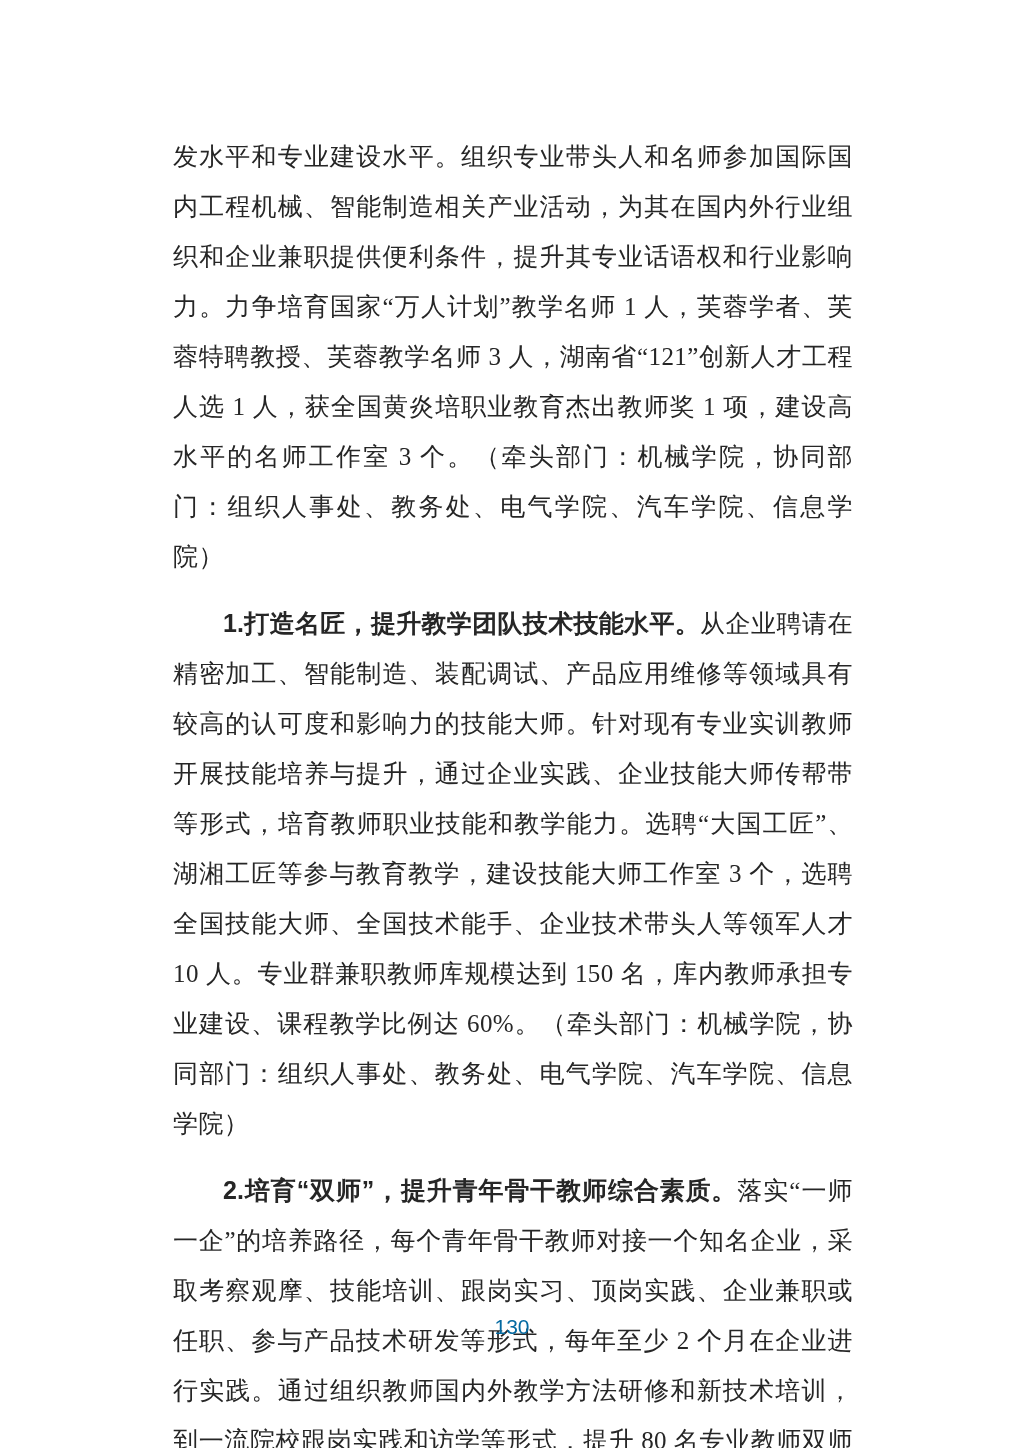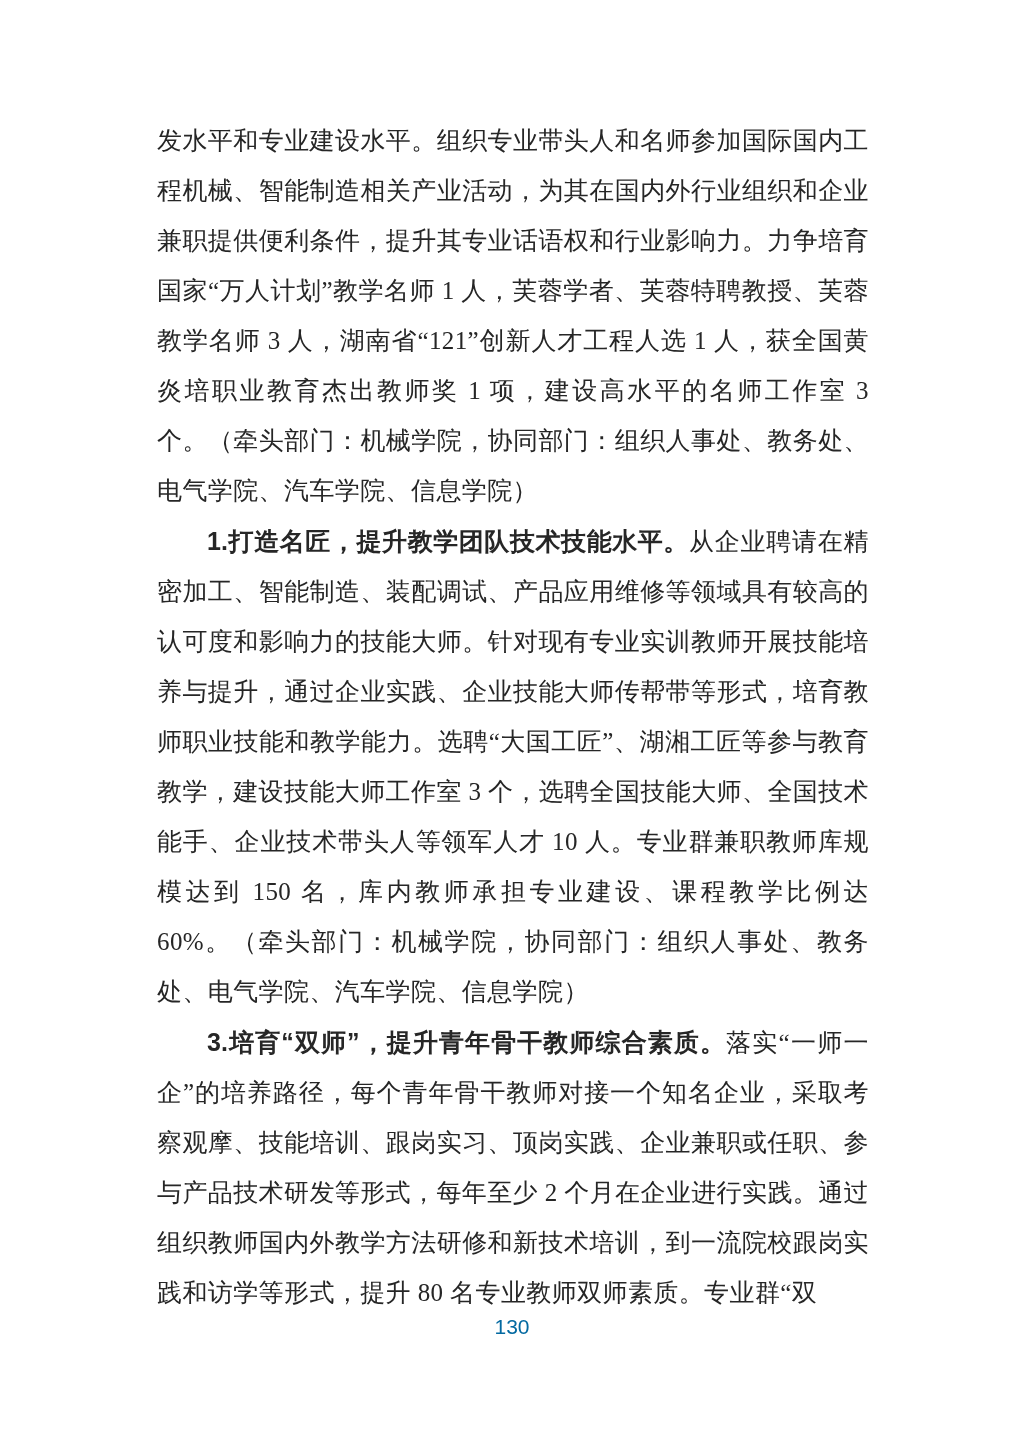--- a/index.html
+++ b/index.html
@@ -21,21 +21,21 @@
     left: 157px;
     width: 712px;
     font-family: "Liberation Serif", "DejaVu Serif", serif;
     font-size: 25px;
     line-height: 50px;
     color: #262626;
     text-align: justify;
     letter-spacing: 0.4px;
   }
   .para {
-    margin: 0;
+    margin: 16px;
     padding: 0;
     text-indent: 2em;
   }
   .para.continuation {
     text-indent: 0;
   }
   .para-lead {
     font-weight: bold;
     font-family: "Liberation Sans", "DejaVu Sans", sans-serif;
     letter-spacing: 0.2px;
@@ -59,19 +59,19 @@
 <body>
 
 <div class="page">
 
   <div class="content">
 
     <p class="para continuation"><span class="para-rest">发水平和专业建设水平。组织专业带头人和名师参加国际国内工程机械、智能制造相关产业活动，为其在国内外行业组织和企业兼职提供便利条件，提升其专业话语权和行业影响力。力争培育国家“万人计划”教学名师 1 人，芙蓉学者、芙蓉特聘教授、芙蓉教学名师 3 人，湖南省“121”创新人才工程人选 1 人，获全国黄炎培职业教育杰出教师奖 1 项，建设高水平的名师工作室 3 个。（牵头部门：机械学院，协同部门：组织人事处、教务处、电气学院、汽车学院、信息学院）</span></p>
 
     <p class="para"><span class="para-lead">1.打造名匠，提升教学团队技术技能水平。</span><span class="para-rest">从企业聘请在精密加工、智能制造、装配调试、产品应用维修等领域具有较高的认可度和影响力的技能大师。针对现有专业实训教师开展技能培养与提升，通过企业实践、企业技能大师传帮带等形式，培育教师职业技能和教学能力。选聘“大国工匠”、湖湘工匠等参与教育教学，建设技能大师工作室 3 个，选聘全国技能大师、全国技术能手、企业技术带头人等领军人才 10 人。专业群兼职教师库规模达到 150 名，库内教师承担专业建设、课程教学比例达 60%。（牵头部门：机械学院，协同部门：组织人事处、教务处、电气学院、汽车学院、信息学院）</span></p>
 
-    <p class="para"><span class="para-lead">3.培育“双师”，提升青年骨干教师综合素质。</span><span class="para-rest">落实“一师一企”的培养路径，每个青年骨干教师对接一个知名企业，采取考察观摩、技能培训、跟岗实习、顶岗实践、企业兼职或任职、参与产品技术研发等形式，每年至少 2 个月在企业进行实践。通过组织教师国内外教学方法研修和新技术培训，到一流院校跟岗实践和访学等形式，提升 80 名专业教师双师素质。专业群“双</span></p>
+    <p class="para"><span class="para-lead">2.培育“双师”，提升青年骨干教师综合素质。</span><span class="para-rest">落实“一师一企”的培养路径，每个青年骨干教师对接一个知名企业，采取考察观摩、技能培训、跟岗实习、顶岗实践、企业兼职或任职、参与产品技术研发等形式，每年至少 2 个月在企业进行实践。通过组织教师国内外教学方法研修和新技术培训，到一流院校跟岗实践和访学等形式，提升 80 名专业教师双师素质。专业群“双</span></p>
 
   </div>
 
   <div class="footer">130</div>
 
 </div>
 
 </body></html>

